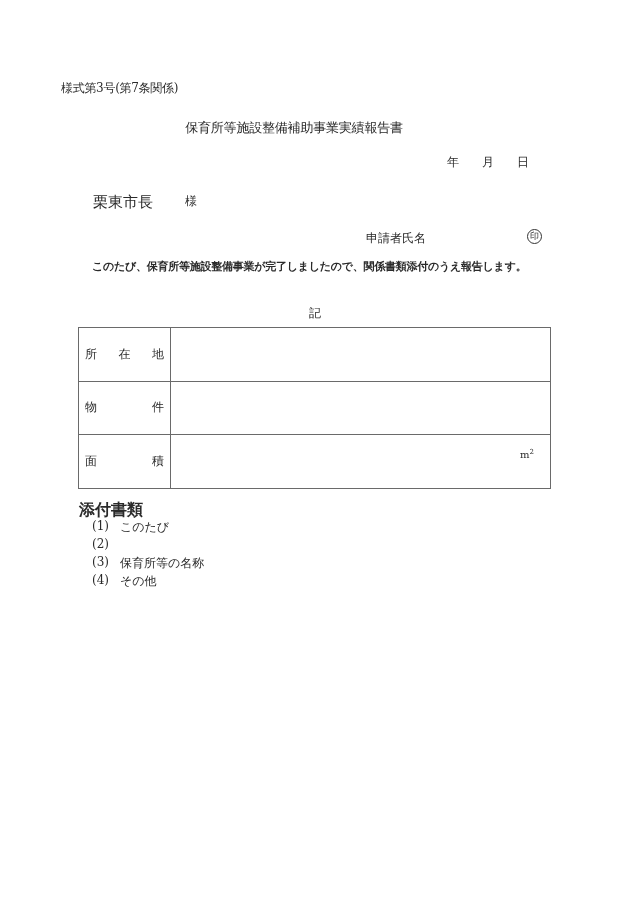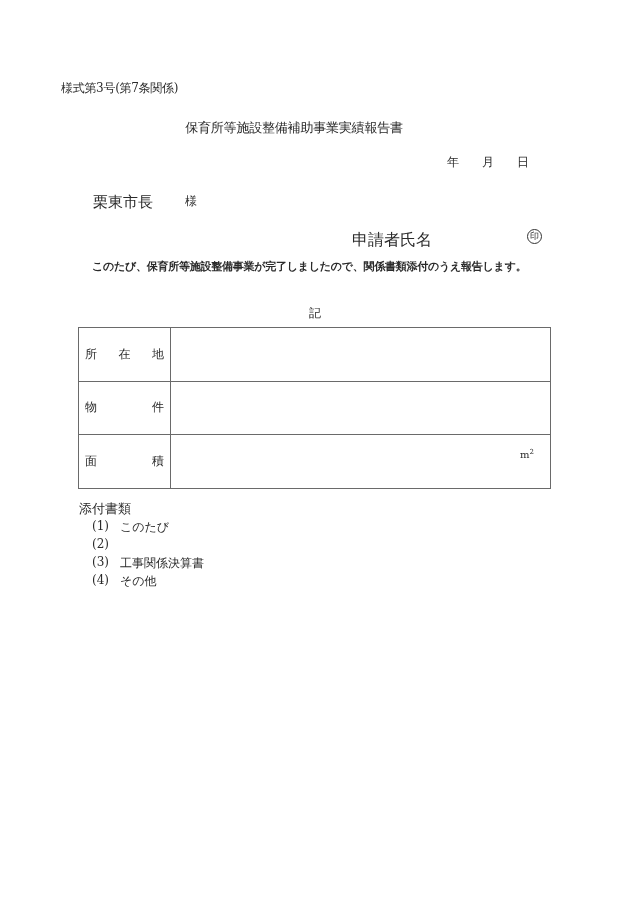--- a/index.html
+++ b/index.html
@@ -18,21 +18,21 @@
     }
     .abs { position: absolute; white-space: nowrap; }
     .form-number { left: 61px; top: 80px; font-size: 12px; letter-spacing: -0.3px; }
     .doc-title { left: 0; width: 588px; top: 119px; text-align: center; font-size: 13px; letter-spacing: -0.2px; }
     .date-line { top: 154px; font-size: 12px; }
     .date-year { left: 447px; }
     .date-month { left: 482px; }
     .date-day { left: 517px; }
     .addressee { left: 93px; top: 193px; font-size: 15px; }
     .addressee-honorific { left: 185px; top: 193px; font-size: 12px; }
-    .applicant-label { left: 352px; top: 230px; font-size: 16px; }
+    .applicant-label { left: 366px; top: 230px; font-size: 12px; }
     .seal {
       left: 527px; top: 229px;
       width: 13px; height: 13px;
       border: 1px solid #333;
       border-radius: 50%;
       font-size: 9px;
       line-height: 13px;
       text-align: center;
     }
     .body-text { left: 92px; top: 259px; font-size: 11px; letter-spacing: -0.25px; font-weight: bold; }
@@ -66,21 +66,21 @@
     .label-full { letter-spacing: 1px; }
     .value-cell { position: relative; }
     .unit {
       position: absolute;
       right: 16px;
       top: 13px;
       font-size: 10px;
     }
     .unit sup { font-size: 7px; vertical-align: super; }
 
-    .attachments-heading { left: 79px; top: 500px; font-size: 13px; }
+    .attachments-heading { left: 79px; top: 500px; font-size: 16px; font-weight: bold; }
     .attachment-item { font-size: 12px; }
     .attachment-num { position: absolute; left: 92px; }
     .attachment-text { position: absolute; left: 120px; }
   </style>
 </head>
 <body>
 
 <div class="abs form-number">様式第3号(第7条関係)</div>
 <div class="abs doc-title">保育所等施設整備補助事業実績報告書</div>
 
@@ -136,18 +136,18 @@
 
 <div class="abs attachment-item" style="left:0; top:519px; width:630px; height:16px;">
   <span class="attachment-num">(1)</span>
   <span class="attachment-text">このたび</span>
 </div>
 <div class="abs attachment-item" style="left:0; top:537px; width:630px; height:16px;">
   <span class="attachment-num">(2)</span>
 </div>
 <div class="abs attachment-item" style="left:0; top:555px; width:630px; height:16px;">
   <span class="attachment-num">(3)</span>
-  <span class="attachment-text">工事関係決算書</span>
+  <span class="attachment-text">保育所等の名称</span>
 </div>
 <div class="abs attachment-item" style="left:0; top:573px; width:630px; height:16px;">
   <span class="attachment-num">(4)</span>
   <span class="attachment-text">その他</span>
 </div>
 
 </body></html>

